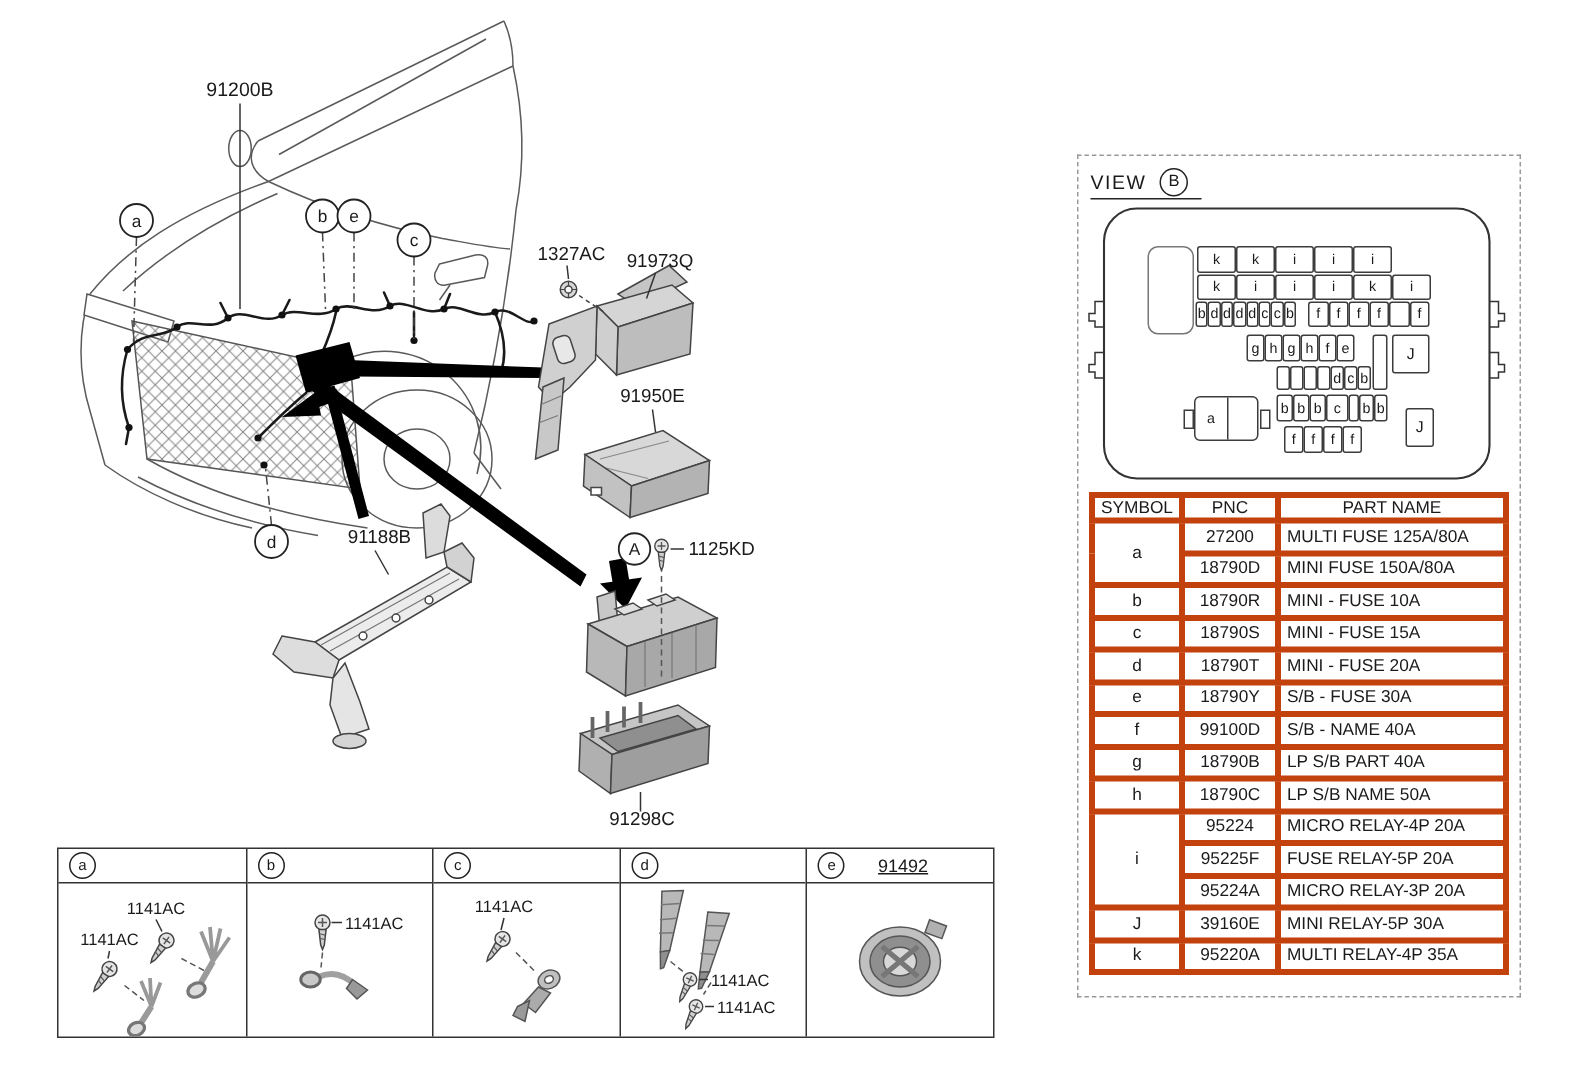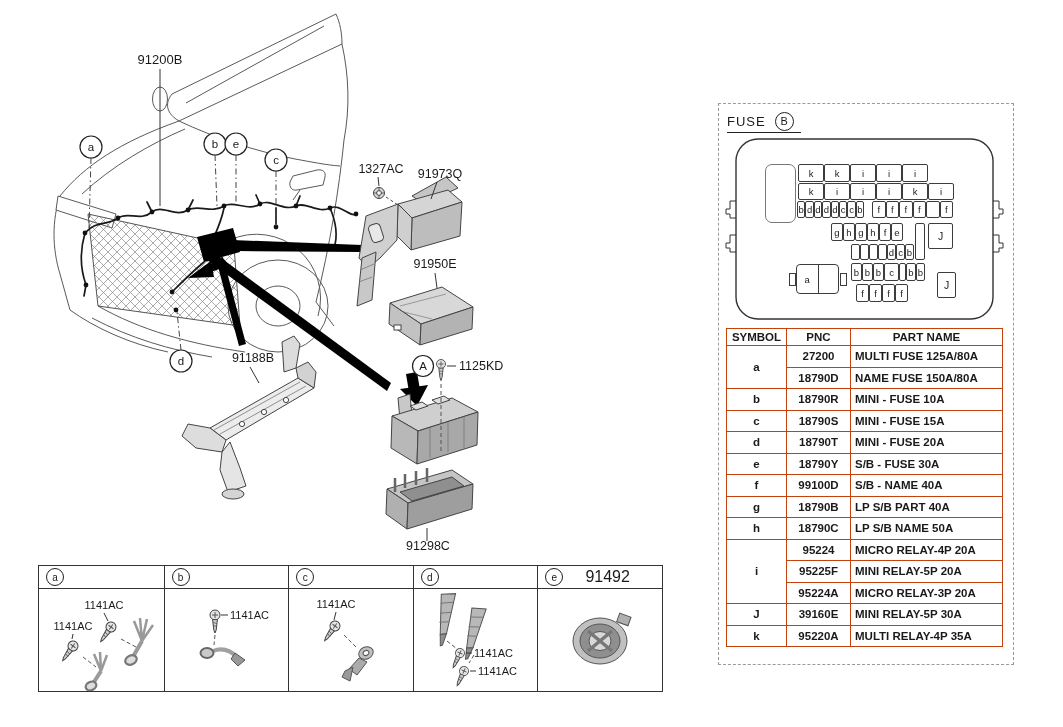--- a/index.html
+++ b/index.html
@@ -18,35 +18,35 @@
   .fcell{position:absolute;border:1px solid #3c3c3c;border-radius:2px;background:#fff;
          font-size:9.5px;display:flex;align-items:center;justify-content:center;box-sizing:border-box;}
   .fcell.big{border-radius:7px;border-color:#777;}
   .abox{border-radius:4px;}
   .abox .adiv{position:absolute;left:50%;top:0;bottom:0;width:1px;background:#3c3c3c;}
   .abox .alab{position:absolute;left:0;top:0;bottom:0;width:50%;display:flex;align-items:center;justify-content:center;}
   .atab{position:absolute;border:1px solid #3c3c3c;background:#fff;width:5px;height:11px;}
   
   table.symtab{position:absolute;left:7px;top:224px;border-collapse:collapse;table-layout:fixed;
                font-size:11.5px;}
-  table.symtab th,table.symtab td{border:1px solid #c2410c;box-sizing:border-box;
-               height:21.5px;padding:0 4px;background:#fff;font-weight:bold;}
+  table.symtab th,table.symtab td{border:4px solid #c2410c;box-sizing:border-box;
+               height:21.5px;padding:0 4px;background:#fff;font-weight:normal;}
   table.symtab th{height:17px;text-align:center;}
   td.sym,td.pnc{text-align:center;}
   td.pname{text-align:left;padding-left:7px;white-space:nowrap;}
   col.c-sym{width:60px;}col.c-pnc{width:64px;}col.c-name{width:152px;}
   
   .strip{position:absolute;left:38px;top:565px;width:625px;height:127px;border:1px solid #333;
          display:flex;box-sizing:border-box;}
   .strip-cell{position:relative;width:125px;box-sizing:border-box;border-left:1px solid #333;}
   .strip-cell:first-child{border-left:none;}
   .strip-head{height:23px;border-bottom:1px solid #333;display:flex;align-items:center;
               padding-left:7px;gap:22px;box-sizing:border-box;}
   .strip-head .circle-ref{width:16px;height:16px;font-size:10px;}
-  .strip-head .pn{font-size:16px;}
+  .strip-head .pn{font-size:12px;text-decoration:underline;}
   .strip-body{position:absolute;left:0;top:23px;right:0;bottom:0;}
 </style>
 </head>
 <body>
 
 <div class="page">
 
   <svg width="710" height="560" viewBox="0 0 710 560" style="position:absolute;left:0;top:0">
     <defs>
       <g id="screw">
@@ -340,21 +340,21 @@
             <ellipse cx="62" cy="52" rx="11" ry="9.5" fill="#d8d8d8" stroke="#555"></ellipse>
             <path d="M50,42 L74,62 M74,42 L50,62" stroke="#777" stroke-width="3.5" fill="none"></path>
           </g>
         </svg>
       </div>
     </div>
   </div>
 
   <div class="view-panel">
     <div class="view-title">
-      <span class="vt-text">FUSE</span>
+      <span class="vt-text">VIEW</span>
       <span class="circle-ref">B</span>
     </div>
 
     <div class="fusebox">
       <svg width="286" height="196" viewBox="0 0 286 196" style="position:absolute;left:0;top:0">
         <rect x="13" y="8" width="257" height="180" rx="22" fill="#fff" stroke="#333" stroke-width="1.4"></rect>
         <path d="M13,70 h-6 v8 h-4 v5 h4 v4 h6 M13,104 h-6 v8 h-4 v5 h4 v4 h6" stroke="#333" fill="none"></path>
         <path d="M270,70 h6 v8 h4 v5 h-4 v4 h-6 M270,104 h6 v8 h4 v5 h-4 v4 h-6" stroke="#333" fill="none"></path>
       </svg>
       <div class="fcell big" style="left:42px;top:33px;width:31px;height:59px"></div>
@@ -434,21 +434,21 @@
         </tr>
       </thead>
       <tbody id="symbol-tbody">
           <tr>
             <td rowspan="2" class="sym">a</td>
             <td class="pnc">27200</td>
             <td class="pname">MULTI FUSE 125A/80A</td>
           </tr>
           <tr>
             <td class="pnc">18790D</td>
-            <td class="pname">NAME FUSE 150A/80A</td>
+            <td class="pname">MINI FUSE 150A/80A</td>
           </tr>
           <tr>
             <td rowspan="1" class="sym">b</td>
             <td class="pnc">18790R</td>
             <td class="pname">MINI - FUSE 10A</td>
           </tr>
           <tr>
             <td rowspan="1" class="sym">c</td>
             <td class="pnc">18790S</td>
             <td class="pname">MINI - FUSE 15A</td>
@@ -478,21 +478,21 @@
             <td class="pnc">18790C</td>
             <td class="pname">LP S/B NAME 50A</td>
           </tr>
           <tr>
             <td rowspan="3" class="sym">i</td>
             <td class="pnc">95224</td>
             <td class="pname">MICRO RELAY-4P 20A</td>
           </tr>
           <tr>
             <td class="pnc">95225F</td>
-            <td class="pname">MINI RELAY-5P 20A</td>
+            <td class="pname">FUSE RELAY-5P 20A</td>
           </tr>
           <tr>
             <td class="pnc">95224A</td>
             <td class="pname">MICRO RELAY-3P 20A</td>
           </tr>
           <tr>
             <td rowspan="1" class="sym">J</td>
             <td class="pnc">39160E</td>
             <td class="pname">MINI RELAY-5P 30A</td>
           </tr>

